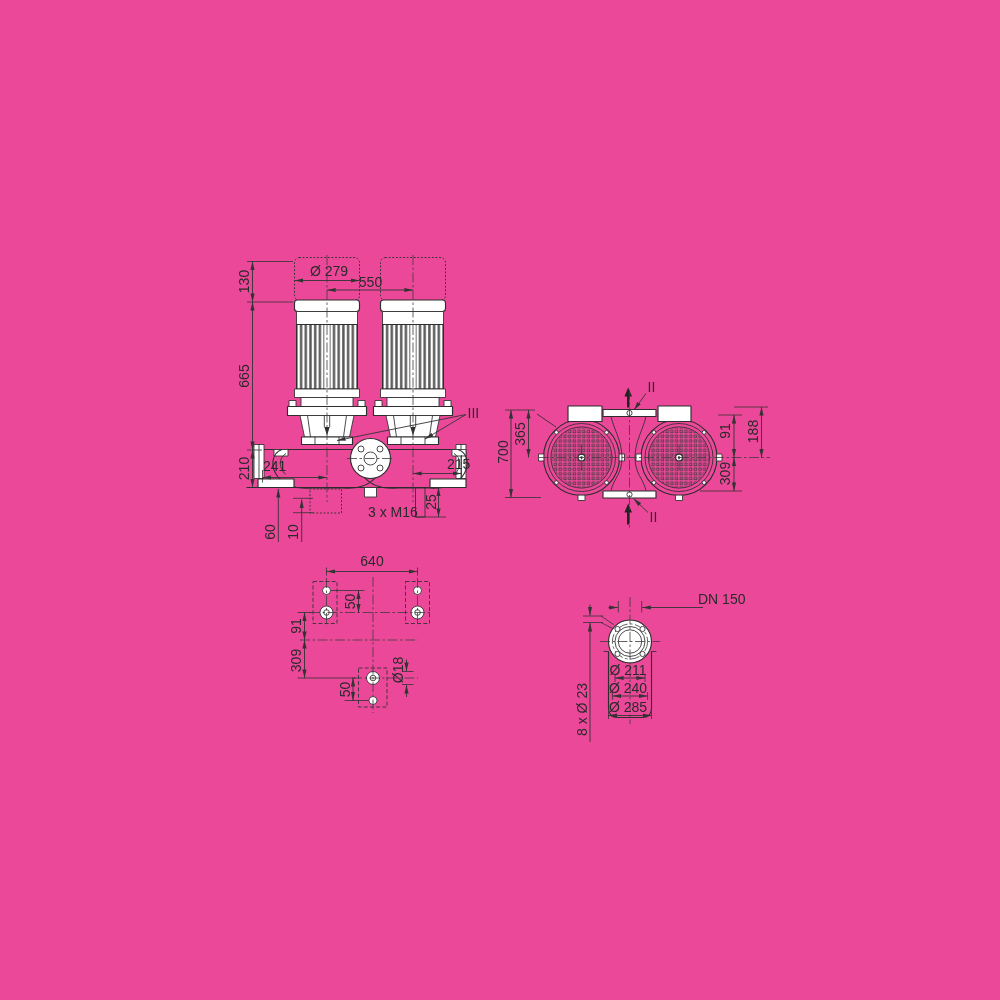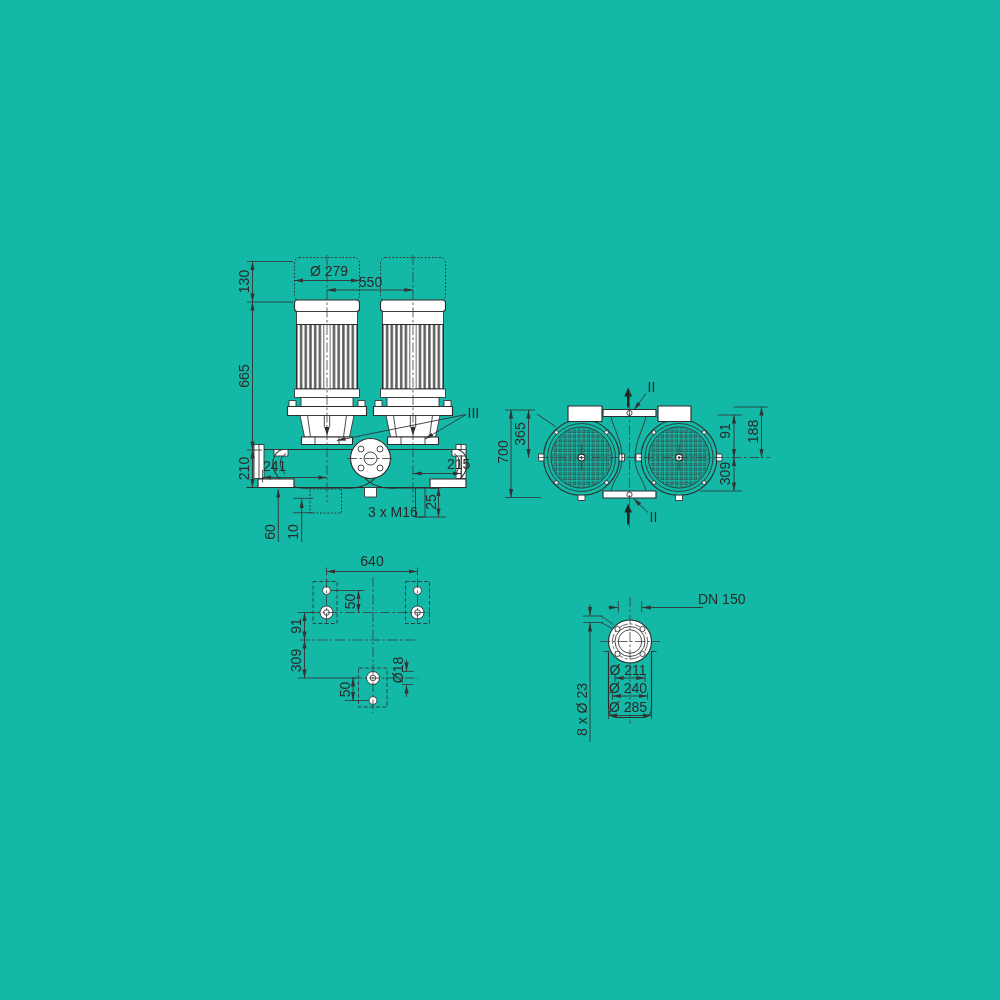--- a/index.html
+++ b/index.html
@@ -1,16 +1,16 @@
 <!DOCTYPE html>
 <html><head>
 <meta charset="utf-8">
 <style>
   html,body{margin:0;padding:0;background:#fff;}
-  #stage{width:1000px;height:1000px;background:#14b8a6;position:relative;overflow:hidden;}
+  #stage{width:1000px;height:1000px;background:#ec4899;position:relative;overflow:hidden;}
   svg{display:block;}
   svg text{font-family:"Liberation Sans","DejaVu Sans",sans-serif;font-size:14px;fill:#2a2a2a;}
   .mid{text-anchor:middle;}
   .o{fill:none;stroke:#2d2d2d;stroke-width:1.15;stroke-linejoin:round;}
   .o2{fill:none;stroke:#2d2d2d;stroke-width:0.85;stroke-linejoin:round;}
   .wf{fill:#fff;}
   .dim{fill:none;stroke:#333;stroke-width:0.9;}
   .ext{fill:none;stroke:#333;stroke-width:0.8;}
   .cl{fill:none;stroke:#3c3c3c;stroke-width:0.8;stroke-dasharray:10 2.5 2.5 2.5;}
   .dash{fill:none;stroke:#333;stroke-width:0.9;stroke-dasharray:4 2.2;}

